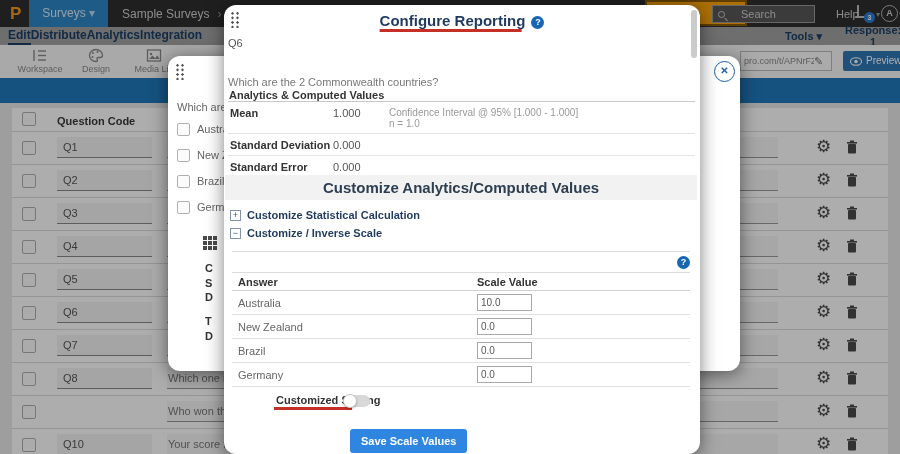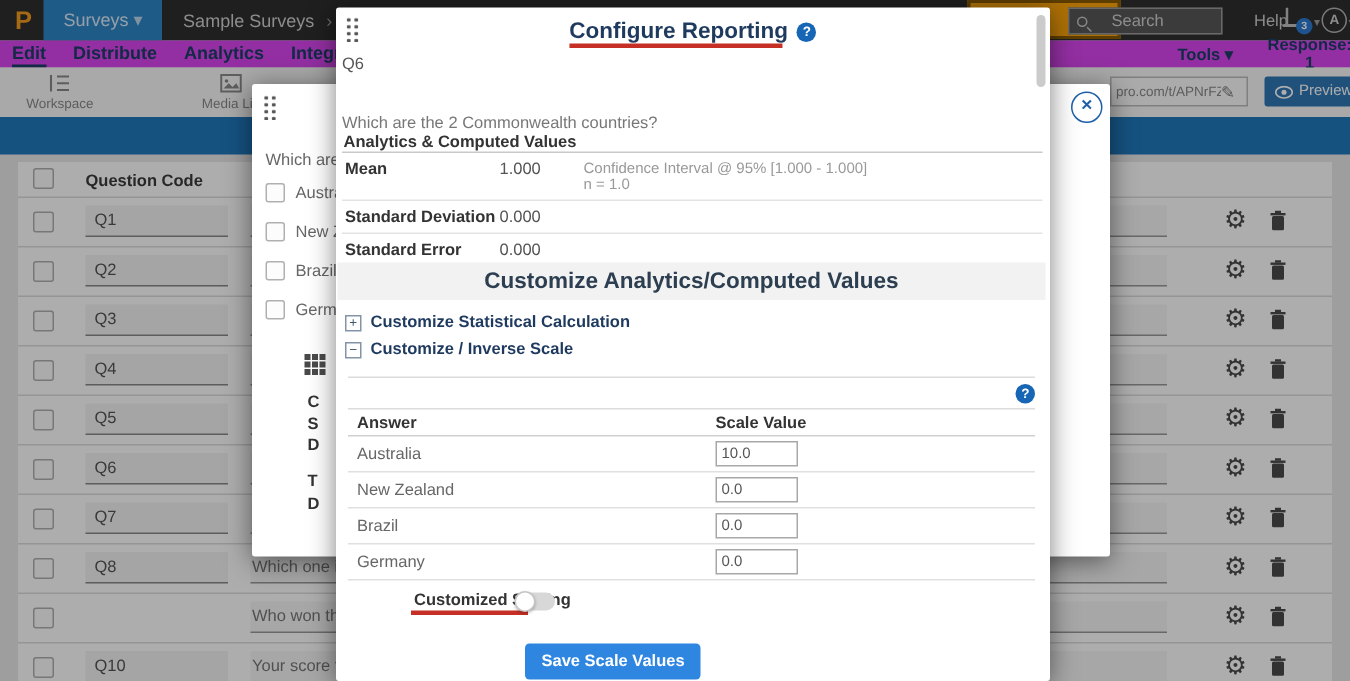--- a/index.html
+++ b/index.html
@@ -20,22 +20,22 @@
   .search-box input { background:transparent; border:none; outline:none; color:#e2e2e2; font-size:11px; width:80px; margin-left:16px; font-family:"Liberation Sans",sans-serif; }
   .search-box input::placeholder { color:#cfcfcf; }
   .help-lbl { position:absolute; left:836px; top:8px; color:#cfcfcf; font-size:11px; }
   .bell-wrap { position:absolute; left:857px; top:6px; width:18px; height:16px; }
   .bell { width:11px; height:9px; border:1.5px solid #c0c0c0; border-bottom:none; border-radius:7px 7px 0 0; margin-top:1px; }
   .bell::after { content:""; position:absolute; left:-2px; top:10px; width:15px; height:1.6px; background:#c0c0c0; border-radius:1px; }
   .badge { position:absolute; left:7px; top:6px; width:11px; height:11px; border-radius:50%; background:#2b7cd3; color:#fff; font-size:7px; font-weight:bold; text-align:center; line-height:11px; }
   .tb-caret { position:absolute; top:10px; color:#9a9a9a; font-size:8px; }
   .avatar { position:absolute; left:881px; top:5px; width:17px; height:17px; border:1.5px solid #b5b5b5; border-radius:50%; color:#cfcfcf; font-size:9px; font-weight:bold; text-align:center; line-height:14px; }
 
-  .navbar { position:absolute; left:0; top:27px; right:0; height:18px; background:#d946ef; display:flex; align-items:center;text-align:center; }
-  .nav-item { color:#1b3f66; font-weight:bold; font-size:12px; margin-left:18px; height:18px; line-height:17px; }
+  .navbar { position:absolute; left:0; top:27px; right:0; height:18px; background:#a3a3a3; display:flex; align-items:center;text-align:center; }
+  .nav-item { color:#1b3f66; font-weight:bold; font-size:12px; height:18px; line-height:17px; }
   .nav-item:first-child { margin-left:8px; }
   .nav-item.active { border-bottom:2px solid #1b3f66; }
   .tools-lbl { position:absolute; left:785px; color:#1b3f66; font-weight:bold; font-size:11px; }
   .response-lbl { position:absolute; left:845px; color:#1b3f66; font-weight:bold; font-size:11px; }
 
   .toolbar { position:absolute; left:0; top:45px; right:0; height:33px; background:#fafafa; }
   .tool-item { position:absolute; top:3px; width:64px; text-align:center; }
   .tool-item svg { display:block; margin:0 auto; }
   .tool-label { color:#8a8a8a; font-size:9px; display:block; margin-top:1px; }
   .url-box { position:absolute; left:740px; top:6px; width:92px; height:20px; border:1px solid #bbb; background:#fdfdfd; display:flex; align-items:center; padding:0 3px; }
@@ -52,21 +52,21 @@
   .qt-row { position:relative; height:33px; border-top:1px solid #dcdcdc; }
   .qt-row .cb { left:10px; top:9px; }
   .code-input { position:absolute; left:45px; top:5px; width:95px; height:21px; background:#f4f4f4; border-bottom:1px solid #8a8a8a; color:#555; font-size:11px; line-height:21px; padding-left:6px; }
   .qtext-input { position:absolute; left:155px; top:5px; width:611px; height:21px; background:#f7f7f7; border-bottom:1px solid #9a9a9a; color:#777; font-size:11px; line-height:21px; padding-left:1px; white-space:nowrap; overflow:hidden; }
   .icon-gear { position:absolute; left:804px; top:4px; color:#4a4a4a; font-size:17px; }
   .icon-trash { position:absolute; left:834px; top:8px; }
 
   .overlay { position:absolute; inset:0; background:rgba(0,0,0,0.32); z-index:5; }
 
   
-  .panel { position:absolute; background:#fff; box-shadow:0 3px 18px rgba(0,0,0,0.5); border-radius:2px; }
+  .panel { position:absolute; background:#fff; box-shadow:0 3px 18px rgba(0,0,0,0.5); border-radius:12px; }
   .panelB { left:168px; top:56px; width:572px; height:315px; z-index:6; }
   .panelA { left:224px; top:5px; width:476px; height:449px; z-index:7; }
 
   .dots { position:absolute; width:10px; height:17px; background-image:radial-gradient(circle, #555 1.1px, transparent 1.4px); background-size:5px 4.6px; }
   .panelB .dots { left:7px; top:7px; }
   .panelA .dots { left:6px; top:6px; }
 
   .closeb { position:absolute; left:546px; top:5px; width:21px; height:21px; border:1.6px solid #1d5fa8; border-radius:50%; color:#1d5fa8; font-size:10px; font-weight:bold; text-align:center; line-height:18px; }
 
   .pb-question { position:absolute; left:9px; top:45px; color:#666; white-space:nowrap; }
@@ -159,20 +159,29 @@
       <svg width="16" height="15" viewBox="0 0 16 15">
           <g stroke="#8a8a8a" stroke-width="1.4" fill="none">
             <line x1="2" y1="2" x2="2" y2="13"></line>
             <line x1="6" y1="3" x2="14" y2="3"></line>
             <line x1="6" y1="7.5" x2="14" y2="7.5"></line>
             <line x1="6" y1="12" x2="14" y2="12"></line>
           </g>
         </svg>
       <span class="tool-label">Workspace</span>
     </span>
+    <span class="tool-item" style="left:64px;">
+      <svg width="16" height="15" viewBox="0 0 16 15">
+          <path d="M8 1.5a6.5 6 0 1 0 0 12c1.5 0 1.8-1 1.2-1.8-.7-.9-.2-2.2 1.1-2.2h1.9c1.4 0 2.3-1 2.3-2 0-3.3-3-6-6.5-6z" fill="none" stroke="#8a8a8a" stroke-width="1.3"></path>
+          <circle cx="5" cy="5" r="1" fill="#8a8a8a"></circle>
+          <circle cx="9.5" cy="4" r="1" fill="#8a8a8a"></circle>
+          <circle cx="4.5" cy="9" r="1" fill="#8a8a8a"></circle>
+        </svg>
+      <span class="tool-label">Design</span>
+    </span>
     <span class="tool-item" style="left:122px;">
       <svg width="16" height="15" viewBox="0 0 16 15">
           <rect x="1.5" y="2" width="13" height="11" fill="none" stroke="#8a8a8a" stroke-width="1.3"></rect>
           <circle cx="5" cy="6" r="1.2" fill="#8a8a8a"></circle>
           <path d="M3 11l3.5-3.5 2.5 2.5 2.5-2.5 2 3.5z" fill="#8a8a8a"></path>
         </svg>
       <span class="tool-label">Media Lib</span>
     </span>
     <span class="url-box">
       <input value="pro.com/t/APNrFZeY" style="">

